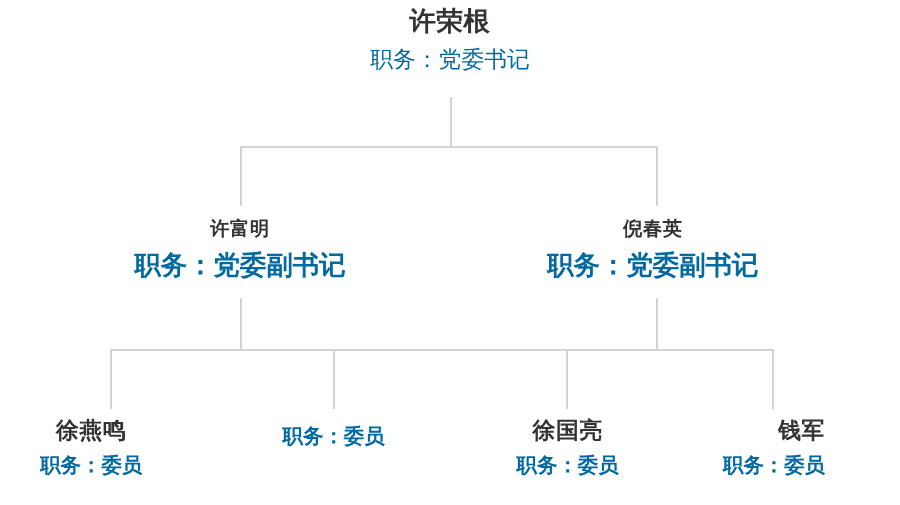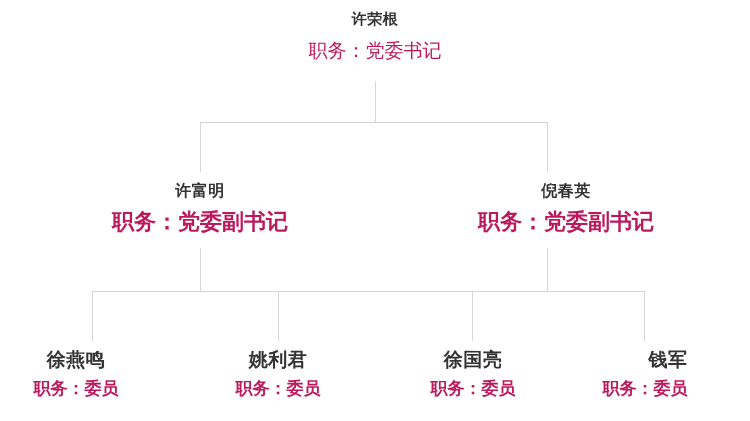--- a/index.html
+++ b/index.html
@@ -31,39 +31,39 @@
     text-align: center;
     white-space: nowrap;
     transform: translateX(-50%);
   }
   .node-name {
     font-weight: bold;
     color: #333333;
     letter-spacing: 0.5px;
   }
   .node-title {
-    color: #be185d;
+    color: #0369a1;
     font-weight: normal;
   }
 
   
-  .level-0 .node-name { font-size: 15px; line-height: 26px; }
+  .level-0 .node-name { font-size: 22px; line-height: 26px; }
   .level-0 .node-title { font-size: 19px; line-height: 26px; margin-top: 5px; }
 
   
   .level-1 .node-name { font-size: 16px; line-height: 25px; }
   .level-1 .node-title { font-size: 22px; line-height: 25px; margin-top: 6px; font-weight: bold; }
 
   
   .level-2 .node-name { font-size: 19px; line-height: 24px; }
   .level-2 .node-title { font-size: 17px; line-height: 23px; margin-top: 6px; font-weight: bold; }
 
   .node-root { left: 375px; top: 6px; }
   .node-l1-a { left: 200px; top: 178px; }
-  .node-l1-b { left: 566px; top: 178px; }
+  .node-l1-b { left: 544px; top: 178px; }
   .node-l2-a { left: 76px;  top: 347px; }
   .node-l2-b { left: 278px; top: 347px; }
   .node-l2-c { left: 473px; top: 347px; }
   .node-l2-d { left: 645px; top: 347px; text-align: right; }
 </style>
 </head>
 <body>
 
 <div id="org-chart">
 
@@ -97,21 +97,20 @@
     <div class="node-name">倪春英</div>
     <div class="node-title">职务：党委副书记</div>
   </div>
 
   <div class="node level-2 node-l2-a">
     <div class="node-name">徐燕鸣</div>
     <div class="node-title">职务：委员</div>
   </div>
 
   <div class="node level-2 node-l2-b">
-    <div class="node-name">姚利君</div>
     <div class="node-title">职务：委员</div>
   </div>
 
   <div class="node level-2 node-l2-c">
     <div class="node-name">徐国亮</div>
     <div class="node-title">职务：委员</div>
   </div>
 
   <div class="node level-2 node-l2-d">
     <div class="node-name">钱军</div>

